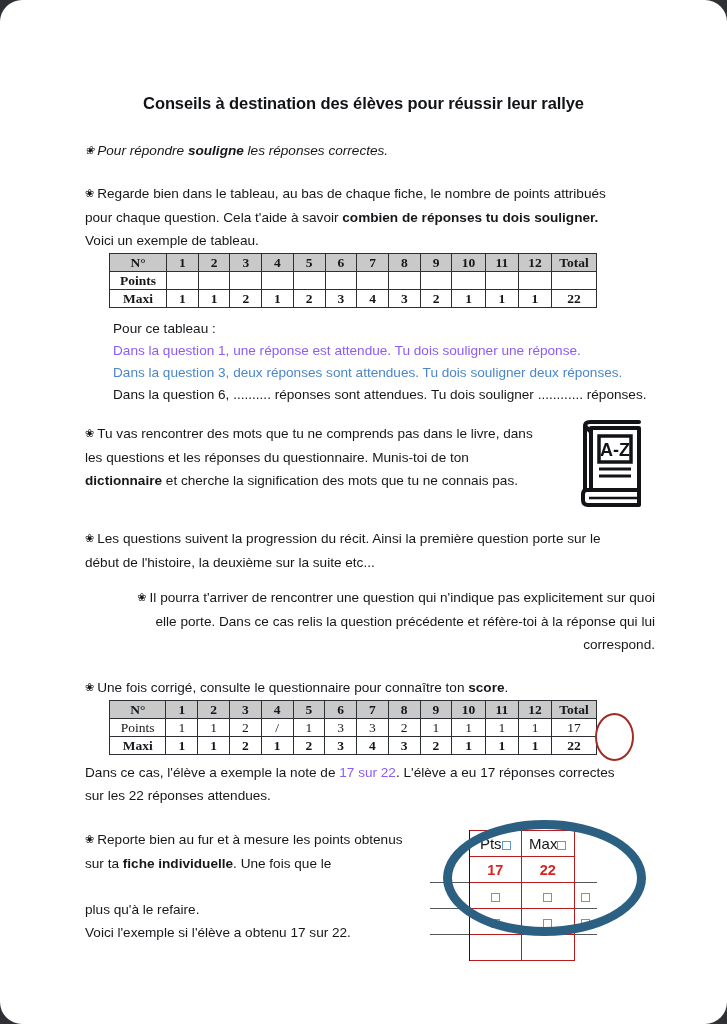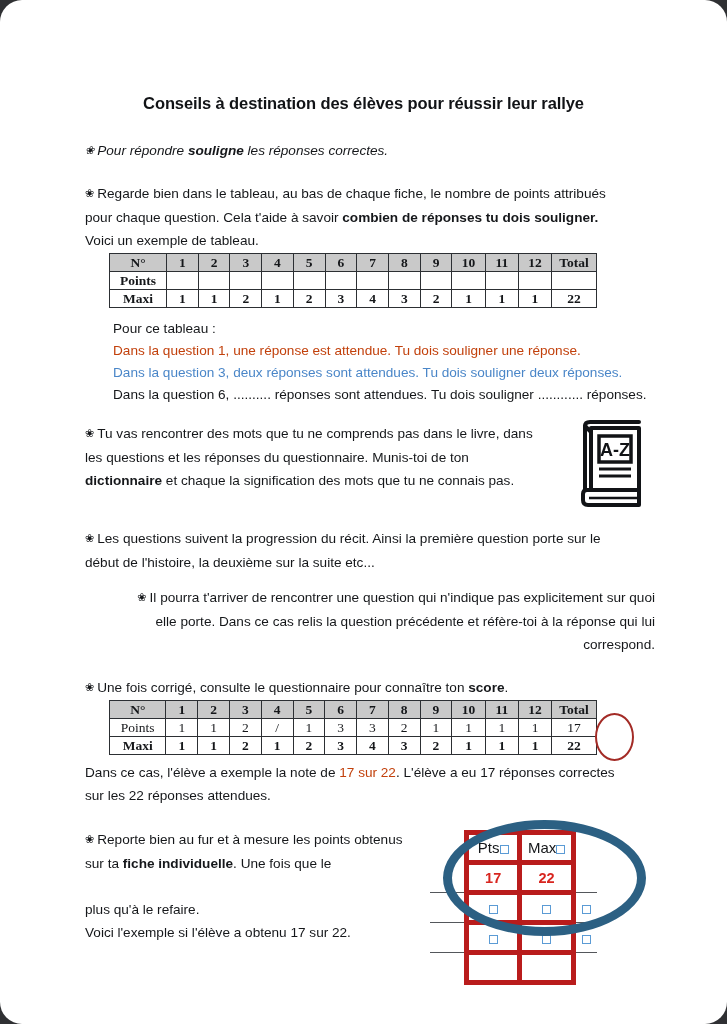--- a/index.html
+++ b/index.html
@@ -86,21 +86,21 @@
     width: 62px;
   }
   .grid td.rowlabel.light { font-weight: normal; }
   .grid td.numcol { width: 38px; }
   .grid td.totalcol { width: 48px; }
   .grid tr.bold td { font-weight: bold; }
   .red { color: #e8302a; }
   .blue { color: #4a86c8; }
 
   
-  .line-red { color: #c2410c; }
+  .line-red { color: #8b5cf6; }
   .line-blue { color: #4a86c8; }
 
   
   .red-ellipse {
     position: absolute;
     border: 2.6px solid #a32b26;
     border-radius: 50%;
     pointer-events: none;
   }
 
@@ -112,21 +112,21 @@
   
   .frag {
     position: absolute;
     font-family: "Liberation Sans", sans-serif;
   }
   .frag-table {
     border-collapse: collapse;
     table-layout: fixed;
   }
   .frag-table td {
-    border: 5px solid #b91c1c;
+    border: 1px solid #b91c1c;
     height: 25px;
     padding: 0;
     text-align: center;
     font-size: 15px;
     color: #15171a;
     position: relative;
   }
   .frag-table td.lead {
     border-left: none;
     border-top: none;
@@ -237,21 +237,21 @@
   <div class="para" style="left:85px; top:310px; width:566px; line-height:22px;margin-left:28px;">
     <span>Pour ce tableau :</span><br>
     <span class="line-red">Dans la question 1, une réponse est attendue. Tu dois souligner une réponse.</span><br>
     <span class="line-blue">Dans la question 3, deux réponses sont attendues. Tu dois souligner deux réponses.</span><br>
     <span>Dans la question 6, .......... réponses sont attendues. Tu dois souligner ............ réponses.</span>
   </div>
 
   <div class="para" style="left:85px; top:414px; width:480px;">
     <span class="bullet">❀</span><span>Tu vas rencontrer des mots que tu ne comprends pas dans le livre, dans</span><br>
     <span>les questions et les réponses du questionnaire. Munis-toi de ton</span><br>
-    <b>dictionnaire</b><span> et chaque la signification des mots que tu ne connais pas.</span><br>
+    <b>dictionnaire</b><span> et cherche la signification des mots que tu ne connais pas.</span><br>
   </div>
 
   <div class="dict-icon" style="left:577px; top:412px;">
     <svg width="70" height="90" viewBox="0 0 70 90">
 
       <path d="M8 6 L8 78 L14 84 L14 12 Z" fill="#ffffff" stroke="#111316" stroke-width="4" stroke-linejoin="round"></path>
 
       <path d="M14 8 L62 8 L62 80 L14 80 Z" fill="#ffffff" stroke="#111316" stroke-width="4" stroke-linejoin="round"></path>
 
       <path d="M8 6 Q8 2 13 2 L62 2" fill="none" stroke="#111316" stroke-width="4" stroke-linecap="round"></path>

